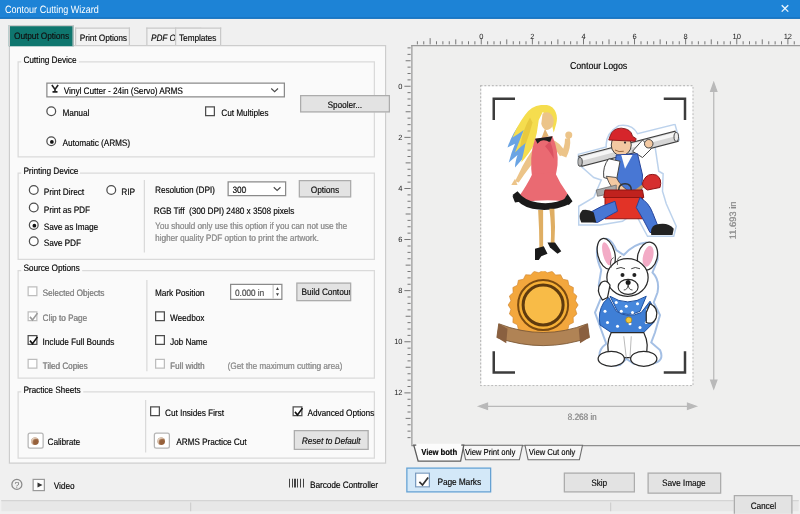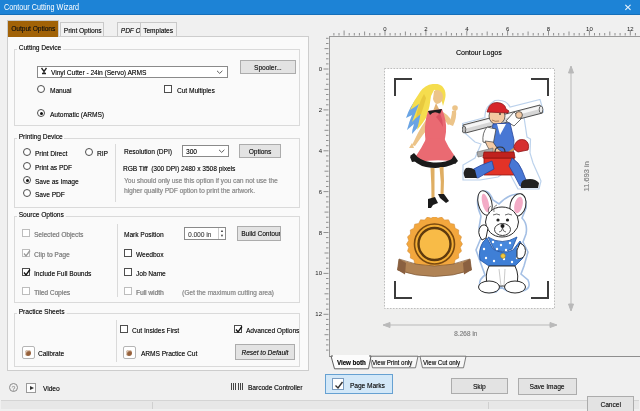--- a/index.html
+++ b/index.html
@@ -1,21 +1,21 @@
 <!DOCTYPE html>
 <html><head><meta charset="utf-8">
 <style>
 *{margin:0;padding:0;box-sizing:border-box;}
 body{width:640px;height:411px;position:relative;font-family:"Liberation Sans",sans-serif;background:#f0f0f0;overflow:hidden;}
 .abs{position:absolute;}
 #titlebar{left:0;top:0;width:640px;height:15px;background:#1d83d6;color:#fff;font-size:8.5px;line-height:14px;padding-left:4px;border-bottom:1px solid #156fb9;}
 #closex{left:620px;top:1px;width:16px;height:13px;color:#eaf4fd;font-size:10px;text-align:center;line-height:13px;}
 .tab{top:22px;height:15px;background:#f2f2f2;border:1px solid #c9c9c9;border-bottom:none;font-size:7.5px;text-align:center;padding-top:3px;color:#111;white-space:nowrap;overflow:hidden;}
 .tab span,.btn span{display:inline-block;transform:scaleX(.87);transform-origin:50% 50%;text-shadow:0.3px 0 0 rgba(20,20,20,.55);}
-#tab1{left:7px;top:20px;height:17px;width:52px;background:#a16207;z-index:3;}
+#tab1{left:7px;top:20px;height:17px;width:52px;background:#0f766e;z-index:3;}
 #tab2{left:60px;width:44px;}
 #tab3{left:117px;width:44px;font-style:italic;}
 #tab4{left:140px;width:37px;}
 #tabpage{left:7px;top:36px;width:302px;height:335px;background:#fafafa;border:1px solid #cdcdcd;}
 .grp{position:absolute;border:1px solid #dadada;background:#fafafa;}
 .grplbl{position:absolute;font-size:7.5px;color:#0e0e0e;background:#fafafa;padding:0 2px;white-space:nowrap;transform:scaleX(.87);transform-origin:0 50%;text-shadow:0.3px 0 0 rgba(20,20,20,.55);}
 .txt{position:absolute;font-size:7.5px;color:#0e0e0e;white-space:nowrap;transform:scaleX(.87);transform-origin:0 50%;text-shadow:0.3px 0 0 rgba(20,20,20,.55);}
 .gray{color:#9b9b9b;}
 .dis{color:#8a8a8a;}
 .radio{position:absolute;width:8px;height:8px;border:1px solid #4e4e4e;border-radius:50%;background:#fff;}
@@ -42,21 +42,21 @@
 <div class="combo" style="left:37px;top:66px;width:191px;height:12px;"></div>
 <div class="txt" style="left:51px;top:68px;">Vinyl Cutter - 24in (Servo) ARMS</div>
 <div class="abs" style="left:40px;top:67px;width:8px;height:8px;">
     <svg style="display:block" width="8" height="8">
       <path d="M1.5 1 L4 4.5 L6.5 1 M4 4.5 L4 7 M2 6.5 L6 6.5" stroke="#222" stroke-width="1.3" fill="none"></path>
     </svg>
   </div>
 <svg class="abs" style="left:216px;top:70px;" width="8" height="5">
     <path d="M1 0.8 L3.7 3.4 L6.4 0.8" stroke="#4a4a4a" stroke-width="0.9" fill="none"></path>
   </svg>
-<div class="btn" style="left:240px;top:60px;width:56px;height:14px;line-height:13px;"><span>Spooler...</span></div>
+<div class="btn" style="left:240px;top:76px;width:72px;height:14px;line-height:13px;"><span>Spooler...</span></div>
 <div class="radio" style="left:37px;top:85px;"></div>
 <div class="txt" style="left:50px;top:86px;">Manual</div>
 <div class="cb" style="left:164px;top:85px;"></div>
 <div class="txt" style="left:177px;top:86px;">Cut Multiples</div>
 <div class="radio sel" style="left:37px;top:109px;"></div>
 <div class="txt" style="left:50px;top:110px;">Automatic (ARMS)</div>
 
 <div class="grp" style="left:14px;top:138px;width:286px;height:70px;"></div>
 <div class="grplbl" style="left:17px;top:131.5px;">Printing Device</div>
 <div class="vdiv" style="left:115px;top:144px;height:58px;"></div>

